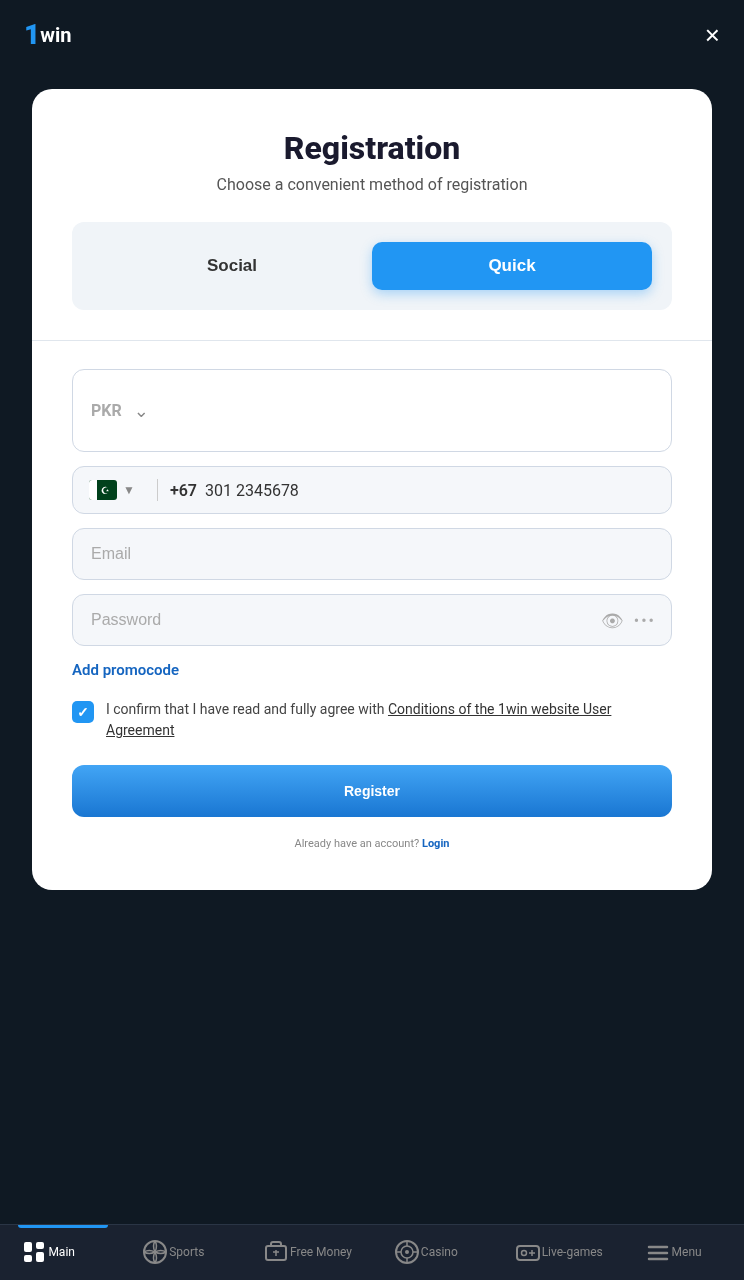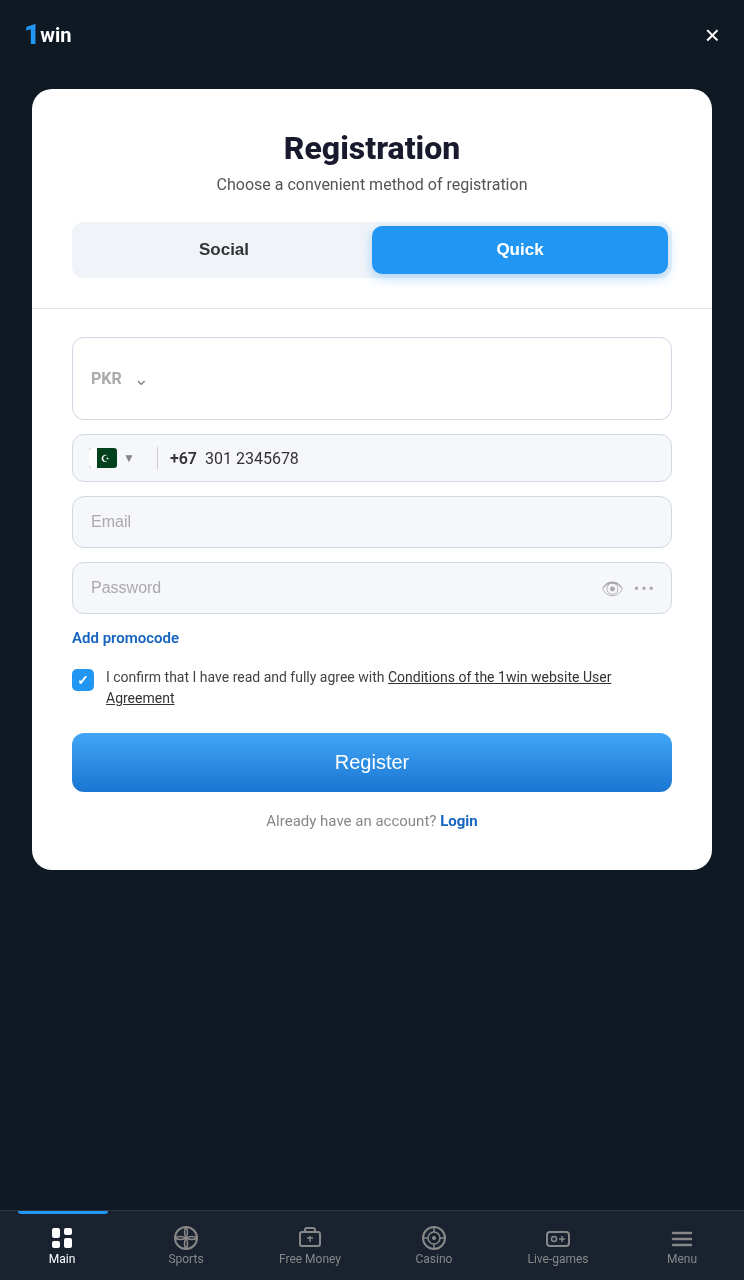--- a/index.html
+++ b/index.html
@@ -83,21 +83,21 @@
       font-size: 16px;
       color: #555;
       margin-bottom: 28px;
     }
 
     
     .tab-row {
       display: flex;
       background: #f0f4f8;
       border-radius: 12px;
-      padding: 4px;
+      padding: 20px;
       margin-bottom: 30px;
     }
 
     .tab-btn {
       flex: 1;
       padding: 14px 0;
       border: none;
       border-radius: 10px;
       font-size: 17px;
       font-weight: 600;
@@ -340,30 +340,30 @@
     }
 
     
     .register-btn {
       width: 100%;
       background: linear-gradient(180deg, #42a5f5, #1976d2);
       color: #ffffff;
       border: none;
       border-radius: 12px;
       padding: 18px;
-      font-size: 20px;
-      font-weight: 400;
+      font-size: 14px;
+      font-weight: 700;
       cursor: pointer;
       margin-bottom: 20px;
     }
 
     
     .login-row {
       text-align: center;
-      font-size: 15px;
+      font-size: 11px;
       color: #888;
     }
 
     .login-link {
       color: #1565c0;
       font-weight: 700;
       cursor: pointer;
     }
 
     
@@ -385,21 +385,21 @@
     }
 
     .nav-items {
       display: flex;
       justify-content: space-around;
       padding: 10px 0 14px;
     }
 
     .nav-item {
       display: flex;
-      flex-direction: column;
+      flex-direction: row;
       align-items: center;
       cursor: pointer;
       min-width: 80px;
     }
 
     .nav-label {
       font-size: 12px;
       color: #888;
     }
 

